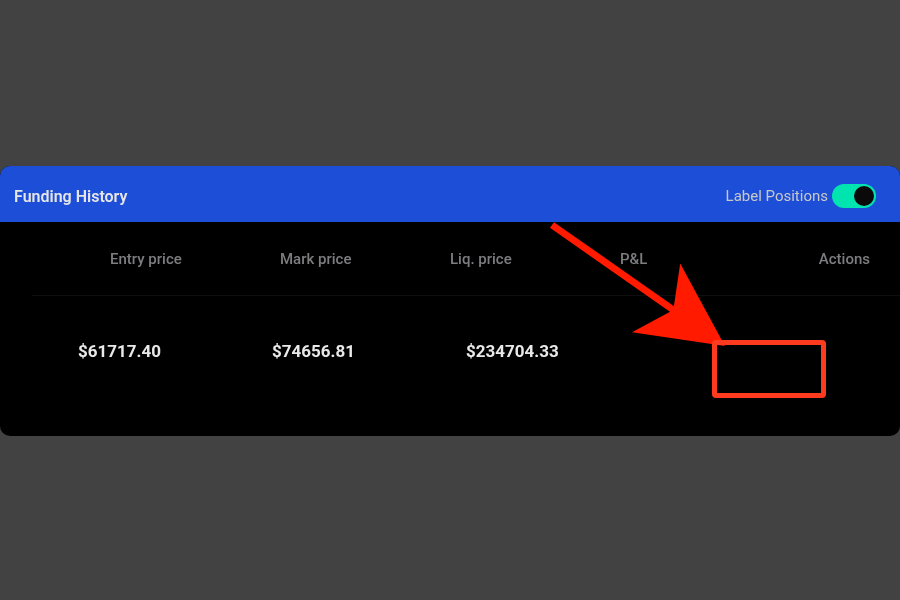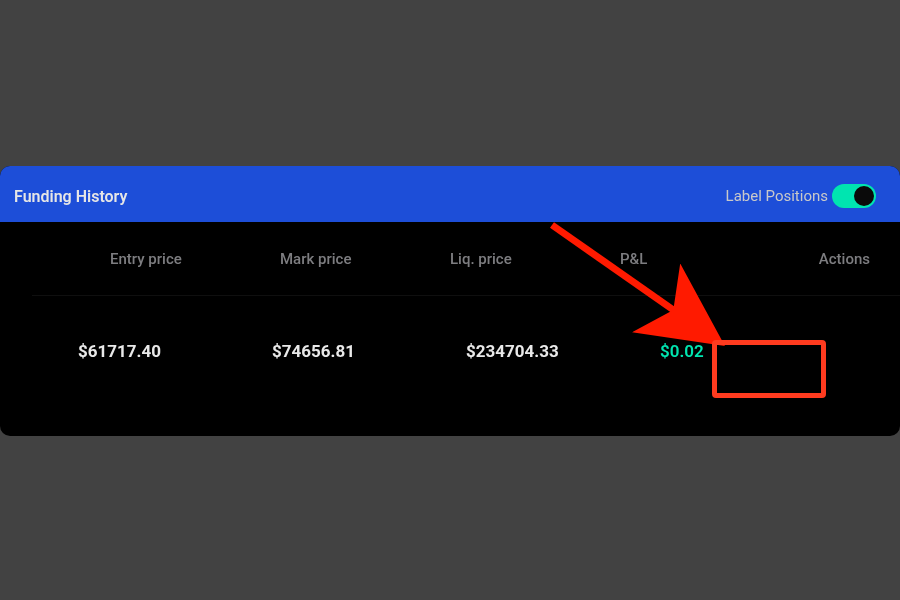--- a/index.html
+++ b/index.html
@@ -155,21 +155,20 @@
       <div class="th">Mark price</div>
       <div class="th">Liq. price</div>
       <div class="th">P&amp;L</div>
       <div class="th actions">Actions</div>
     </div>
     <div class="trow">
       <div class="td">$61717.40</div>
       <div class="td">$74656.81</div>
       <div class="td">$234704.33</div>
       <div class="td pnl">
-        <span class="pnl-value">$0.02</span>
       </div>
     </div>
   </div>
 </div>
 
 <svg class="arrow" viewBox="0 0 210 160">
   <defs>
     <marker id="ahead" markerWidth="12" markerHeight="12" refX="8" refY="6" orient="auto">
       <path d="M0,0 L12,6 L0,12 L3,6 Z" fill="#ff1a00"></path>
     </marker>

